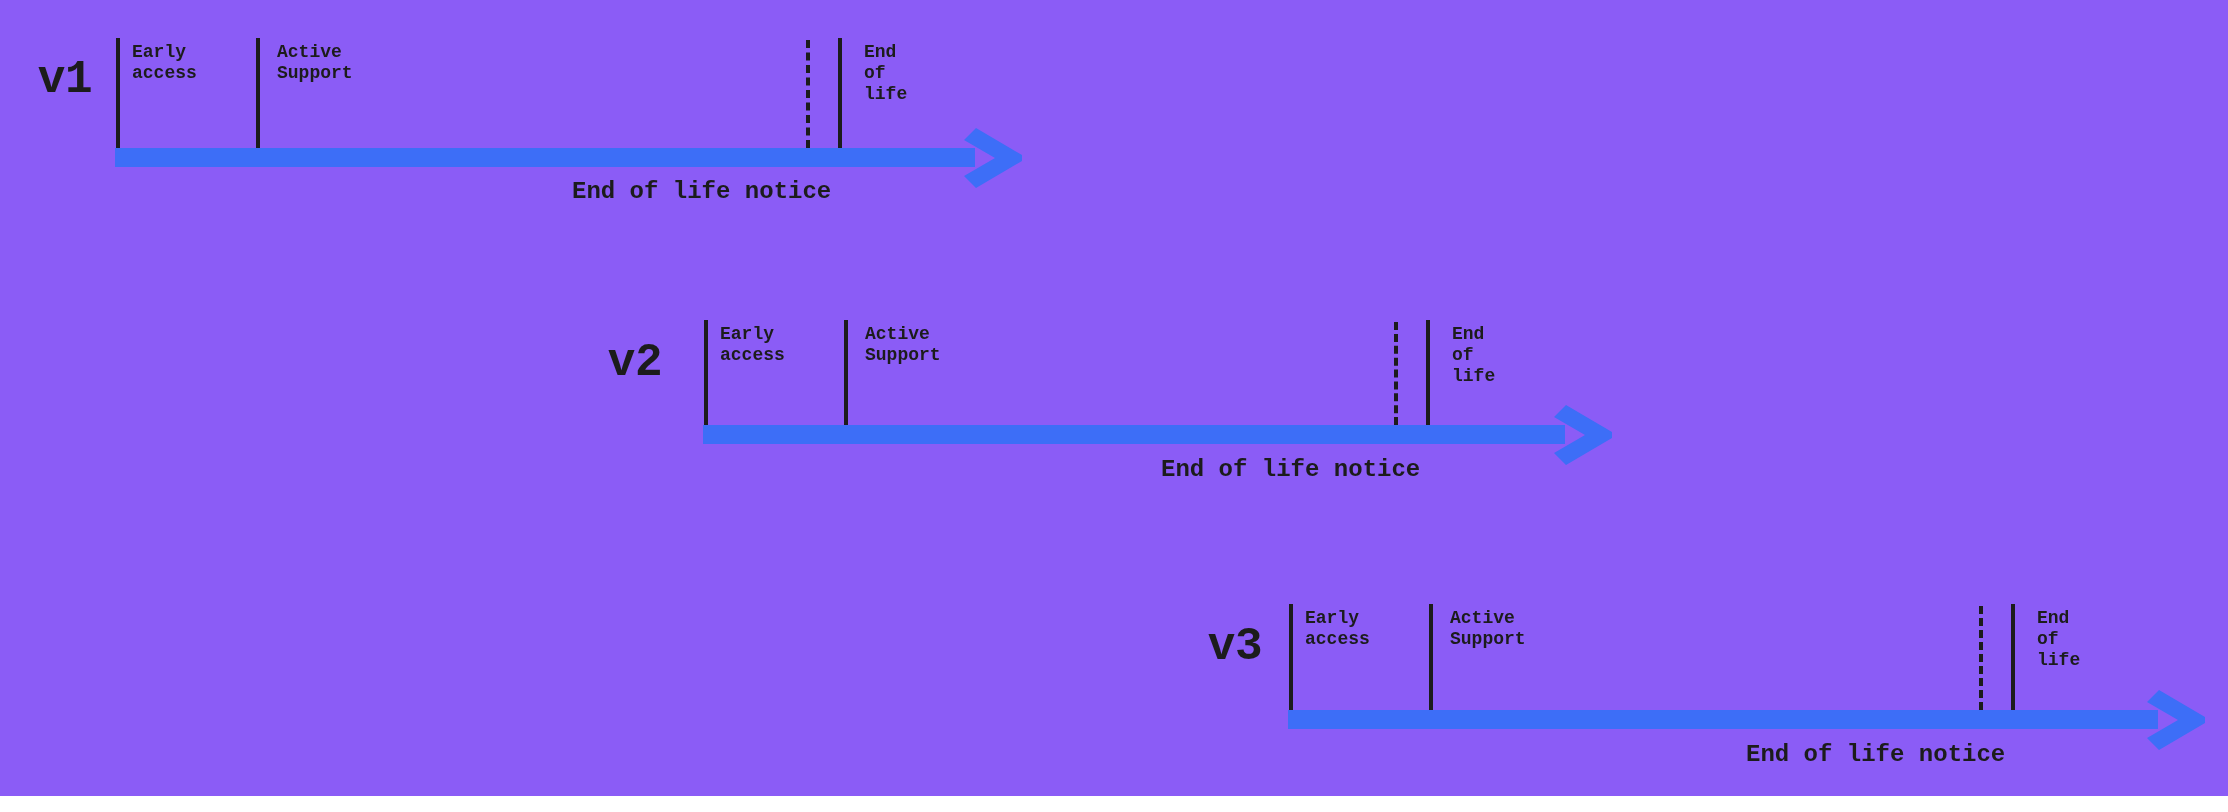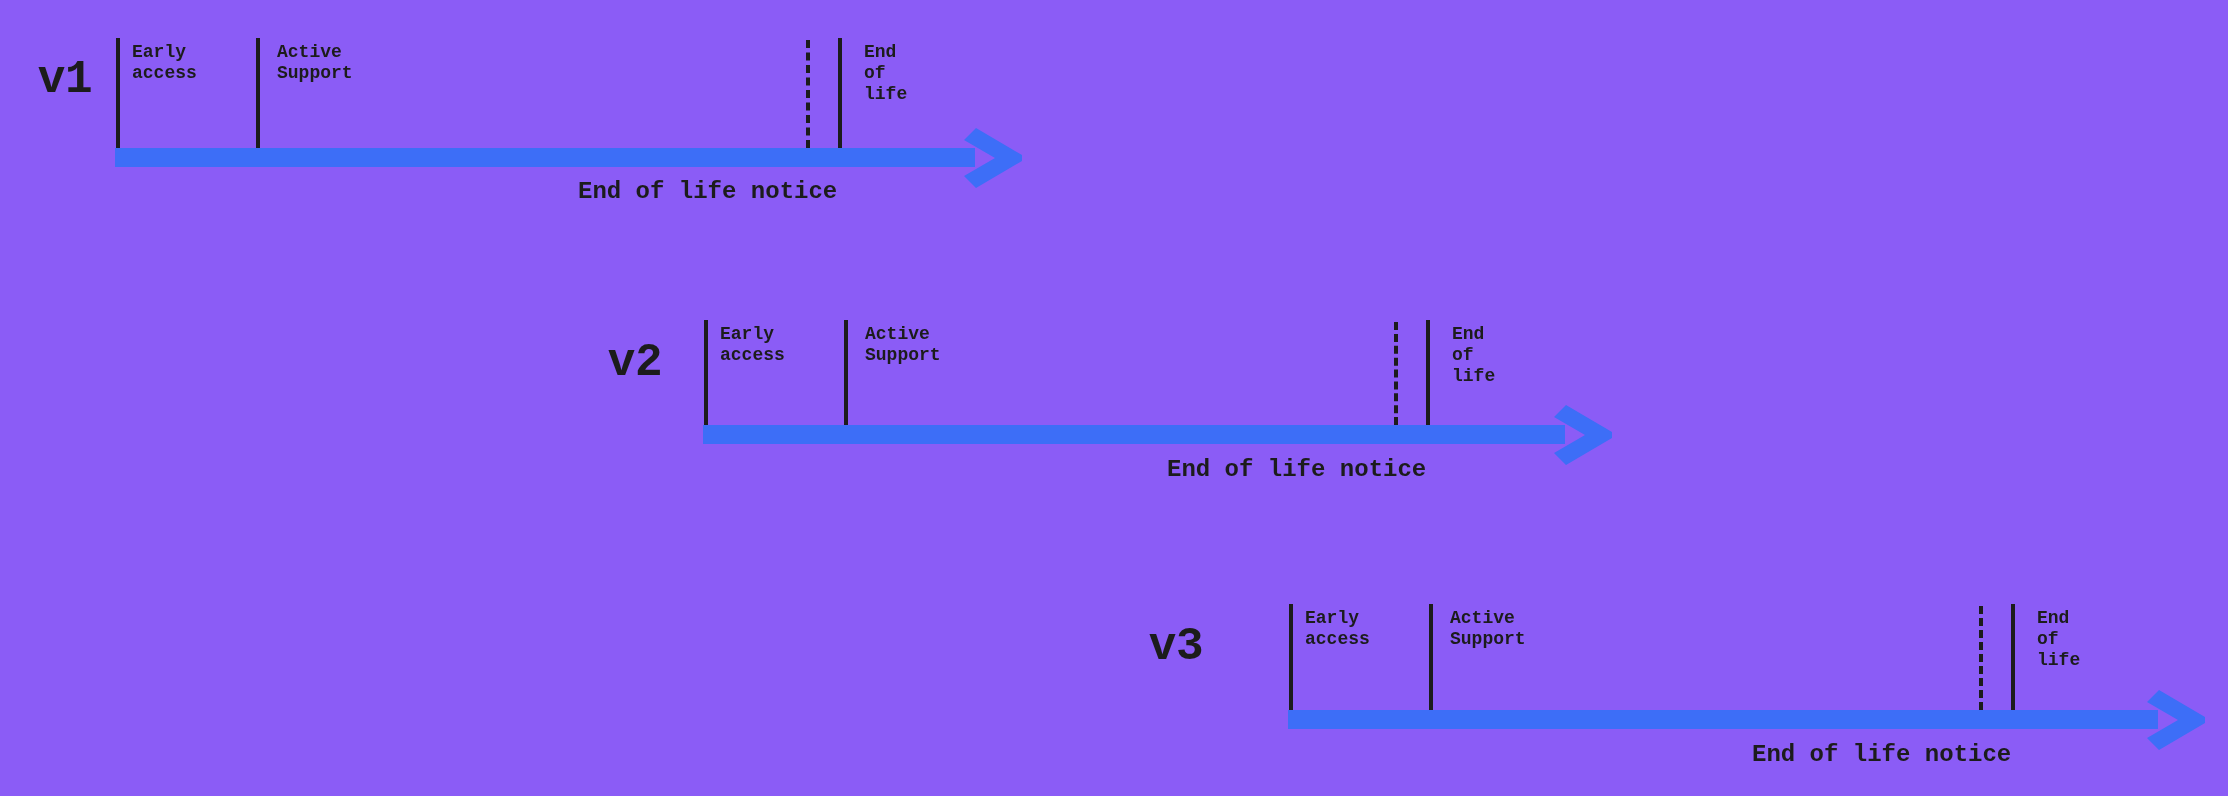--- a/index.html
+++ b/index.html
@@ -72,21 +72,20 @@
   .arrow-head svg { display: block; }
 
   
   .notice-label {
     position: absolute;
     font-size: 24px;
     font-weight: 700;
     color: #1c1c1c;
     line-height: 1;
     white-space: nowrap;
-    margin-left: 6px;
   }
 </style>
 </head>
 <body>
 
 <div id="canvas">
 
   <div class="timeline-row">
 
     <div class="version-label" style="left:18px; top:57px; width:74px;">v1</div>
@@ -142,21 +141,21 @@
       <svg width="62" height="60" viewBox="0 0 62 60" aria-hidden="true">
         <polygon points="12,0 58,27 58,33 12,60 0,48 31,30 0,12" fill="#3d6ef7"></polygon>
       </svg>
     </div>
 
     <div class="notice-label" style="left:1161px; top:458px;">End of life notice</div>
   </div>
 
   <div class="timeline-row">
 
-    <div class="version-label" style="left:1129px; top:624px; width:74px;">v3</div>
+    <div class="version-label" style="left:1188px; top:624px; width:74px;">v3</div>
 
     <div class="divider" style="left:1289px; top:604px; height:106px;"></div>
 
     <div class="divider" style="left:1429px; top:604px; height:106px;"></div>
 
     <div class="dashed-marker" style="left:1979px; top:606px; height:104px;"></div>
 
     <div class="divider" style="left:2011px; top:604px; height:106px;"></div>
 
     <div class="phase-label" style="left:1305px; top:608px;">Early

